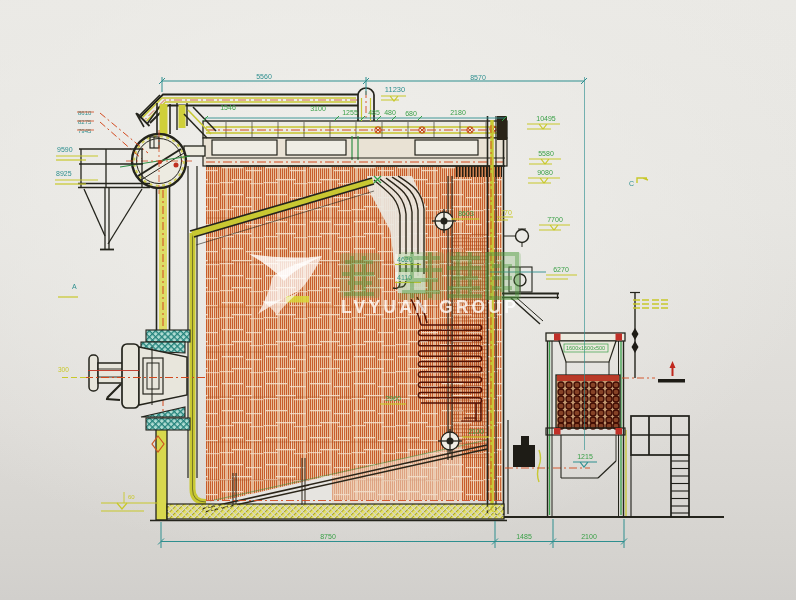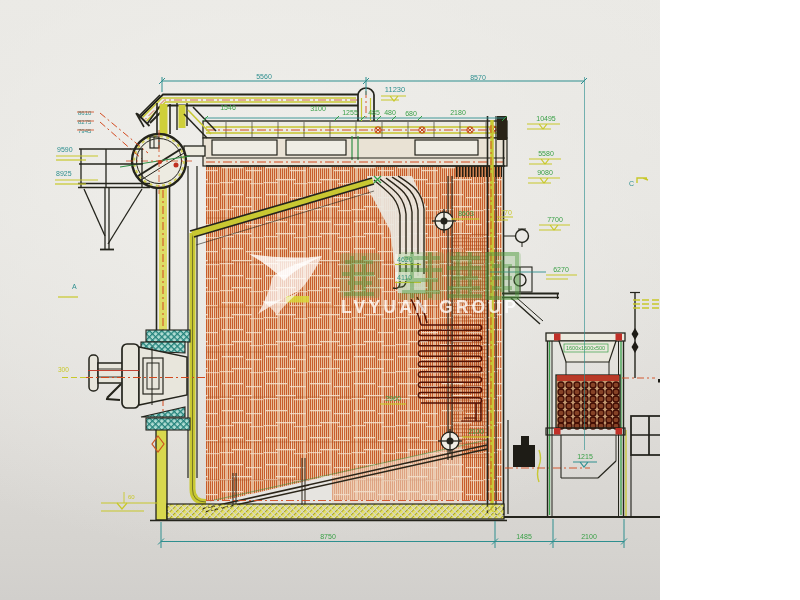--- a/index.html
+++ b/index.html
@@ -1,16 +1,16 @@
 <!DOCTYPE html>
 <html><head>
 <meta charset="utf-8">
 <style>
   html,body{margin:0;padding:0;}
-  #page{position:relative;width:660px;height:600px;overflow:hidden;
+  #page{position:relative;width:796px;height:600px;overflow:hidden;
     background:
       radial-gradient(ellipse 700px 500px at 40% 30%, rgba(240,239,235,0.9) 0%, rgba(236,235,231,0.55) 45%, rgba(220,219,215,0) 75%),
       linear-gradient(180deg, #eae9e5 0%, #e6e5e1 35%, #dedcd8 68%, #d5d3cf 92%, #d1cfcc 100%);
     font-family:"Liberation Sans", sans-serif;}
   svg{position:absolute;left:0;top:0;filter:blur(0.4px);}
 </style>
 </head>
 <body>
 
 <div id="page">

